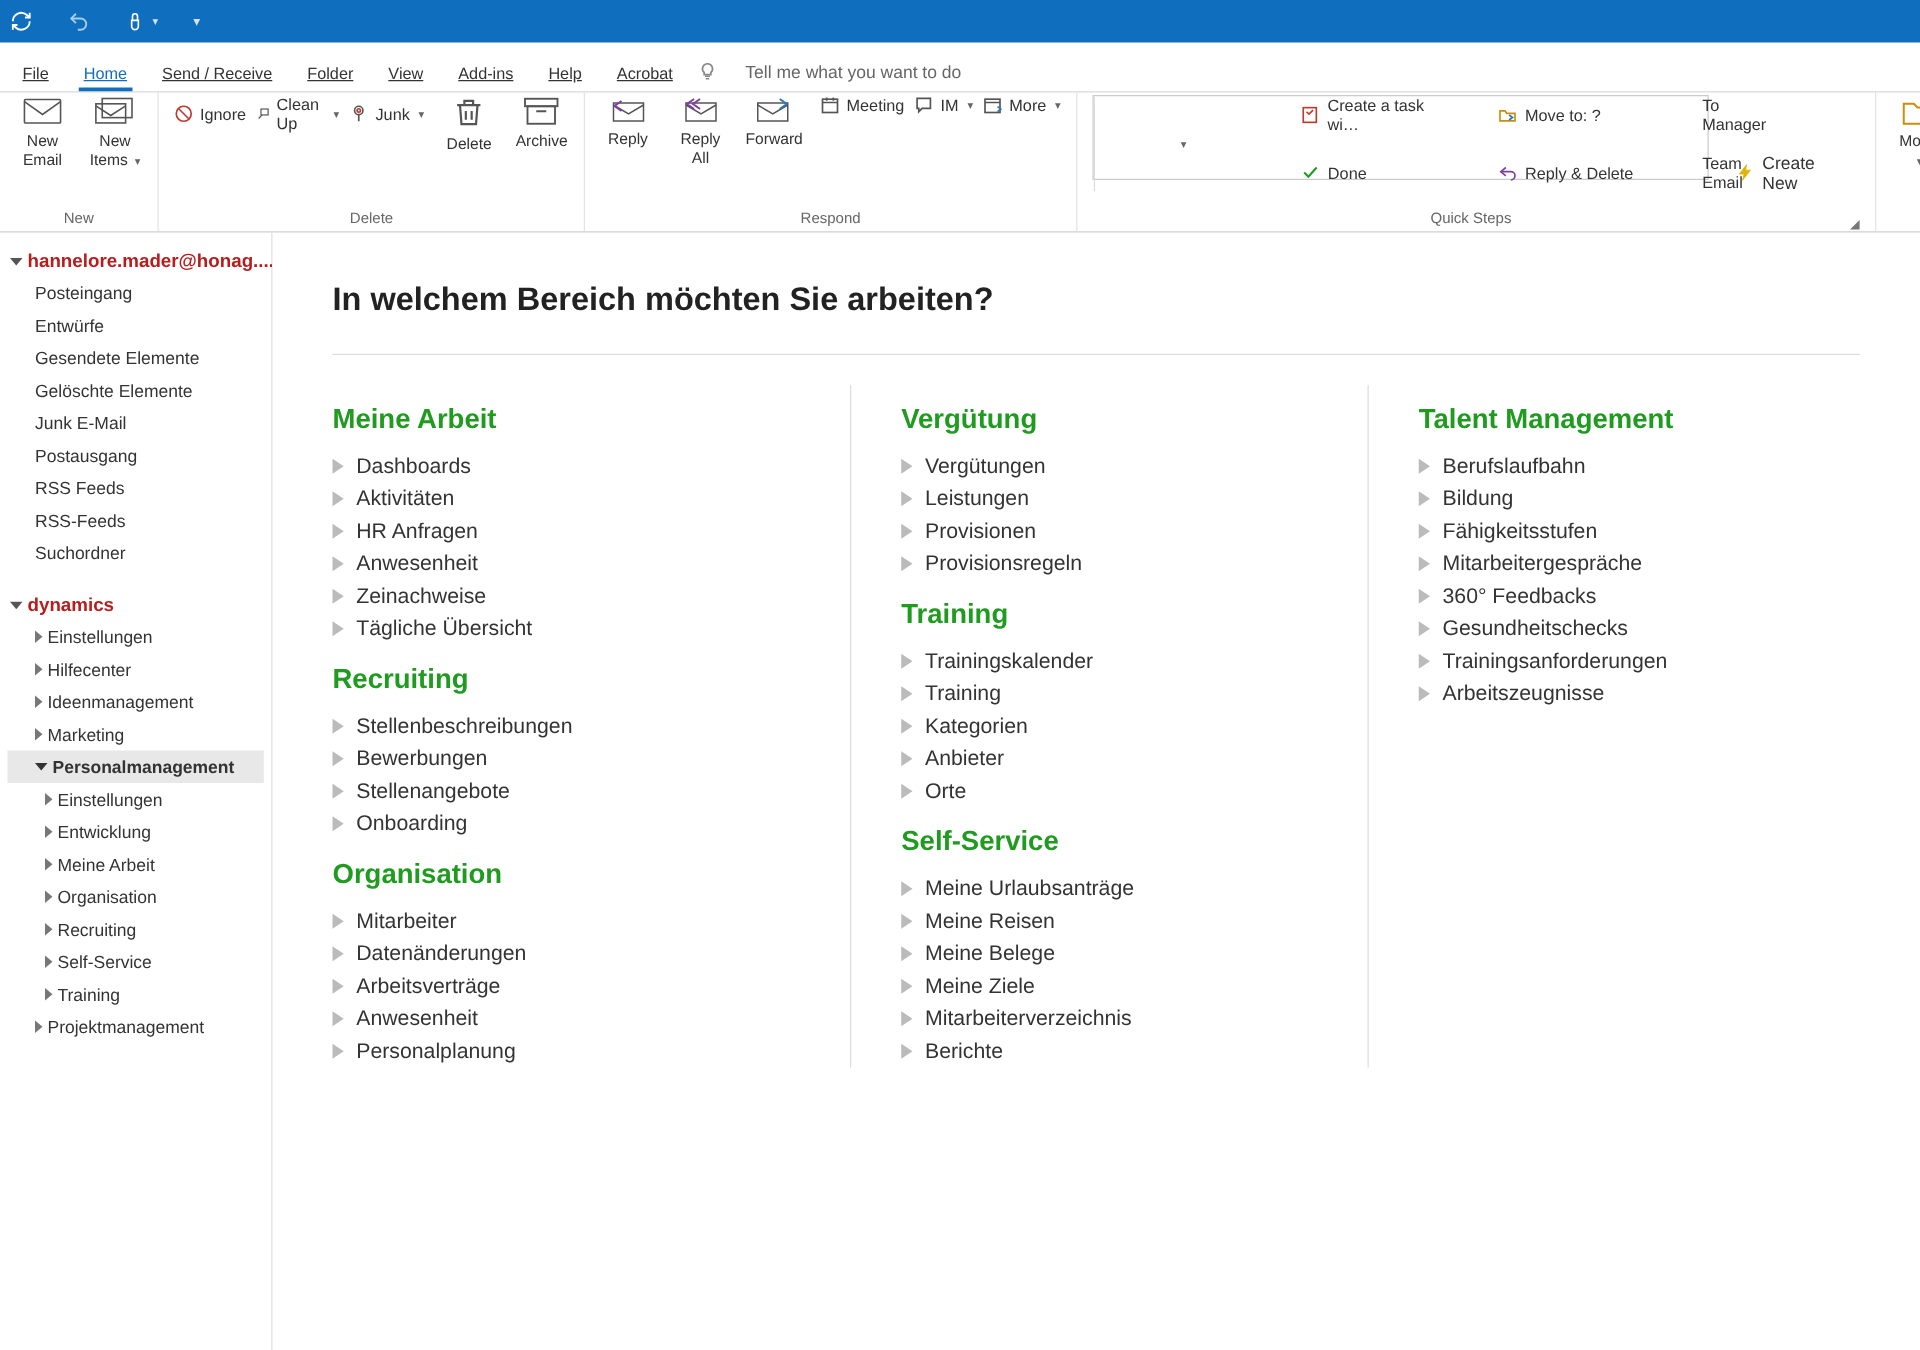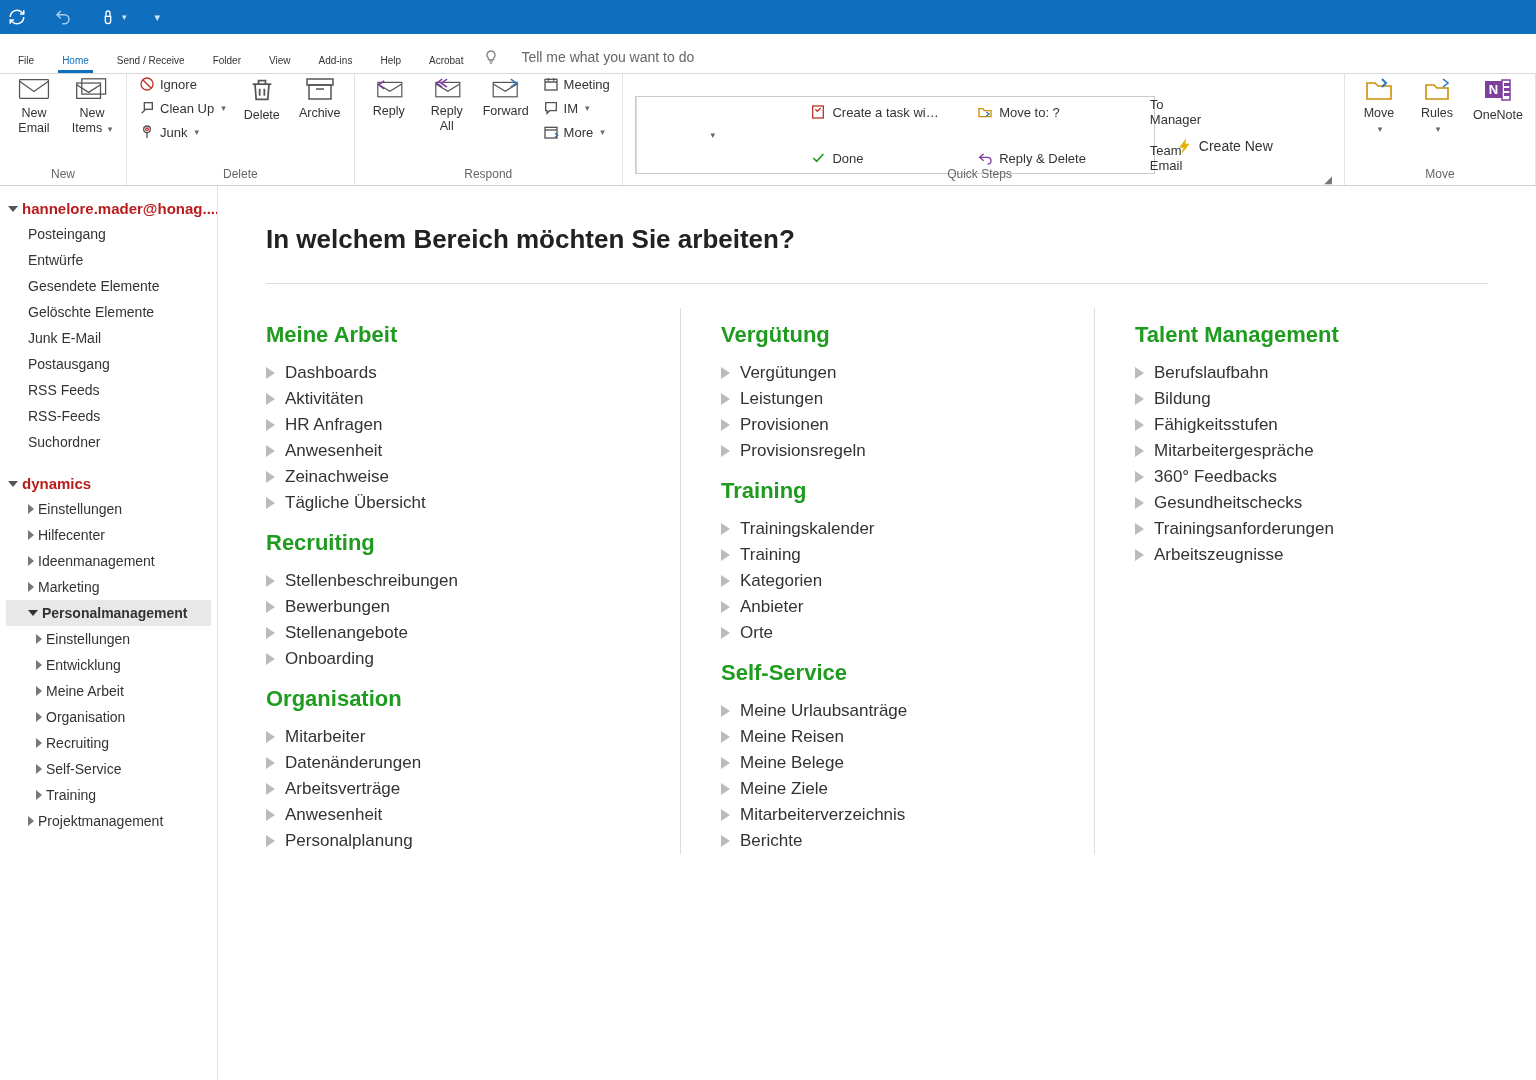--- a/index.html
+++ b/index.html
@@ -4,36 +4,36 @@
 <style>
   *{box-sizing:border-box;margin:0;padding:0;}
   html,body{height:100%;}
   body{font-family:"Segoe UI",Tahoma,sans-serif;font-size:14px;color:#333;background:#fff;overflow:hidden;}
   
   .titlebar{height:34px;background:#106ebe;display:flex;align-items:center;padding:0 8px;gap:28px;}
   .tb-btn{color:#fff;display:flex;align-items:center;gap:4px;cursor:pointer;}
   .tb-btn svg{display:block;}
   
   .menubar{height:40px;border-bottom:1px solid #d9d9d9;display:flex;align-items:flex-end;padding:0 4px;color:#333;}
-  .mtab{padding:9px 14px 7px;cursor:pointer;font-size:10px;}
+  .mtab{padding:9px 14px 7px;cursor:pointer;font-size:13px;text-decoration:underline;}
   .mtab.active{color:#106ebe;position:relative;}
   .mtab.active::after{content:"";position:absolute;left:10px;right:10px;bottom:0;height:3px;background:#106ebe;}
   .smart{display:flex;align-items:center;gap:22px;color:#666;font-size:14px;margin-left:6px;padding-bottom:8px;}
   
   .ribbon{height:112px; border-bottom:1px solid #cfcfcf;display:flex;}
   .ribgroup{border-right:1px solid #e3e3e3;padding:2px 12px 0;display:flex;flex-direction:column;justify-content:space-between;}
   .riblabel{text-align:center;font-size:12px;color:#666;padding:2px 0 4px;}
   .ribcontent{display:flex;gap:14px;align-items:flex-start;height:84px;}
   .bigbtn{display:flex;flex-direction:column;align-items:center;justify-content:center;cursor:pointer;font-size:12.5px;color:#333;line-height:1.2;text-align:center;min-width:44px;}
   .bigbtn svg{margin-bottom:4px;}
-  .midcol{display:flex;flex-direction:column;gap:8px;}
+  .midcol{display:flex;flex-direction:row;gap:8px;}
   .smallbtn{display:flex;align-items:center;gap:5px;cursor:pointer;font-size:13px;color:#333;}
   .caret{font-size:9px;color:#666;margin-left:2px;}
   .quicksteps{flex:1;}
-  .qsbox{border:1px solid #cbcbcb;margin-top:20px;width:520px;height:78px;display:grid;grid-template-columns:1fr 1fr 1fr 18px;grid-template-rows:1fr 1fr;font-size:13px;gap:16px;}
+  .qsbox{border:1px solid #cbcbcb;margin-top:0;width:520px;height:68px;display:grid;grid-template-columns:1fr 1fr 1fr 18px;grid-template-rows:1fr 1fr;font-size:13px;gap:16px;}
   .qcell{display:flex;align-items:center;gap:6px;padding:0 8px;cursor:pointer;}
   .qexp{grid-row:1 / span 2;border-left:1px solid #dcdcdc;display:flex;align-items:center;justify-content:center;}
   .launcher{font-size:10px;color:#777;align-self:flex-end;margin-left:auto;cursor:pointer;}
   
   .split{display:flex;height:calc(100% - 34px - 40px - 112px);}
   .nav{width:218px;border-right:1px solid #e1e1e1;padding:10px 6px;overflow:auto;font-size:14px;}
   .nav .grp-hdr{display:flex;align-items:center;gap:4px;padding:4px 2px;cursor:pointer;color:#b91c1c;font-size:15px;font-weight:bold;}
   .nav .itm{padding:5px 4px 5px 22px;cursor:pointer;color:#333;font-size:14px;}
   .nav .itm.sub{padding-left:22px;display:flex;align-items:center;gap:4px;}
   .nav .itm.sub2{padding-left:30px;display:flex;align-items:center;gap:4px;}

